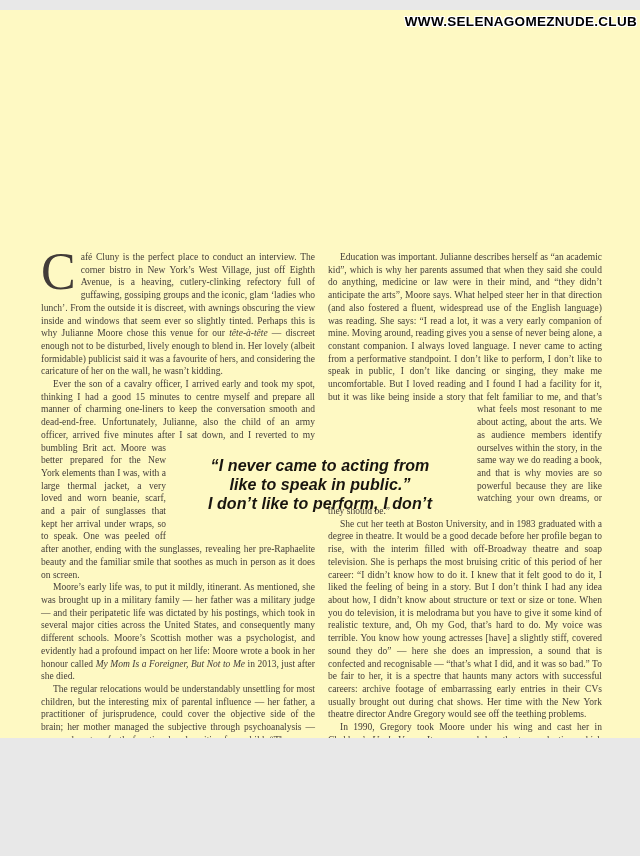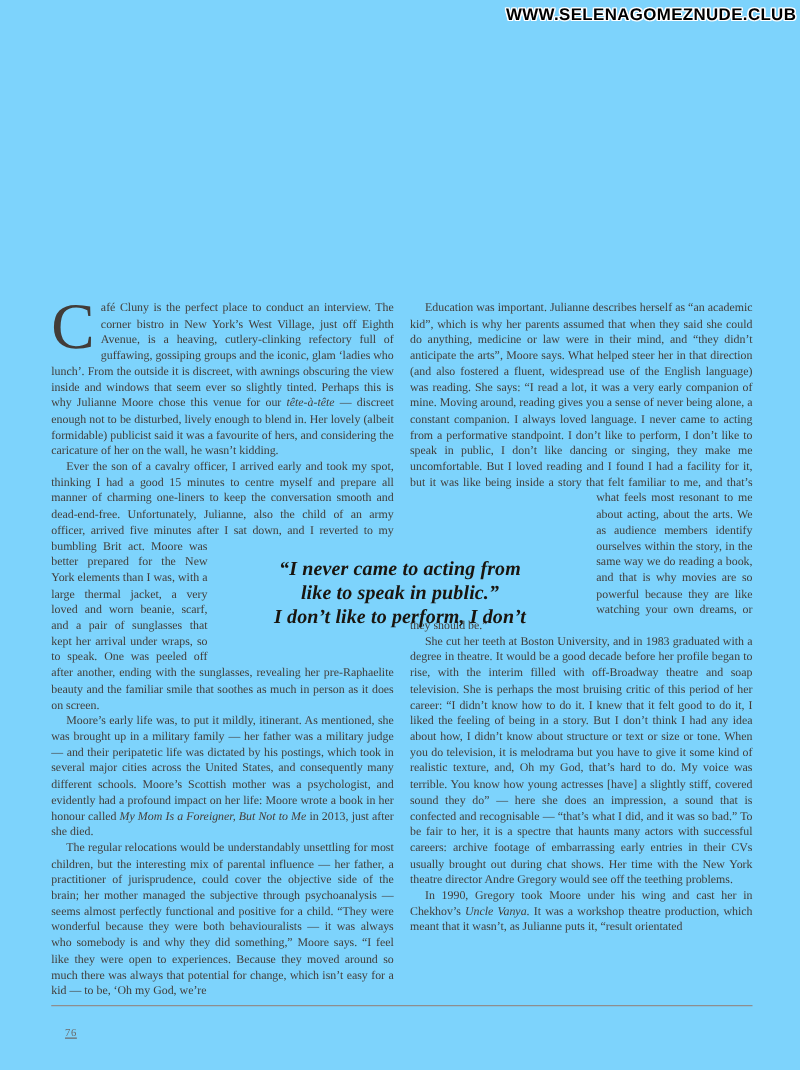--- a/index.html
+++ b/index.html
@@ -1,18 +1,18 @@
 <!DOCTYPE html>
 <html><head>
 <meta charset="utf-8">
 <style>
   html,body { margin:0; padding:0; background:#e8e8e8; }
   .page {
-    position:relative; width:640px; height:856px; margin:0 auto;
-    background:#7dd3fc; overflow:hidden;
+    position:relative; width:640px; height:728px; margin:10px auto;
+    background:#fef9c3; overflow:hidden;
     font-family:"Liberation Serif", serif;
   }
   .watermark {
     position:absolute; top:4px; right:3px;
     font-family:"Liberation Sans", sans-serif;
     font-weight:bold; font-size:13.5px; letter-spacing:.3px;
     color:#000;
     text-shadow:
       -1px -1px 0 #fff, 1px -1px 0 #fff, -1px 1px 0 #fff, 1px 1px 0 #fff,
       -1px 0 0 #fff, 1px 0 0 #fff, 0 -1px 0 #fff, 0 1px 0 #fff;
@@ -31,21 +31,21 @@
   .dropcap {
     float:left; font-size:52px; line-height:40px;
     padding:0 5px 0 0; margin-top:1px; color:#423c38;
   }
   .book { font-style:italic; }
   .spacer-right { float:right; width:143px; height:91px; margin-left:6px; }
   .spacer-left  { float:left;  width:143px; height:91px; margin-right:6px; }
   .pull-quote {
     position:absolute; top:446px; left:50%; transform:translateX(-50%);
     width:340px; text-align:center;
-    font-family:Liberation Serif, serif;
+    font-family:Liberation Sans, sans-serif;
     font-weight:bold; font-style:italic;
     font-size:16px; line-height:19px; letter-spacing:.1px;
     color:#19150f;
   }
   .pull-quote .q-line { display:block; white-space:nowrap; }
   .bottom-rule {
     position:absolute; left:41px; top:804px; width:561px;
     border:0; border-top:1.5px solid #8e8e8e; margin:0;
   }
   .page-number {

